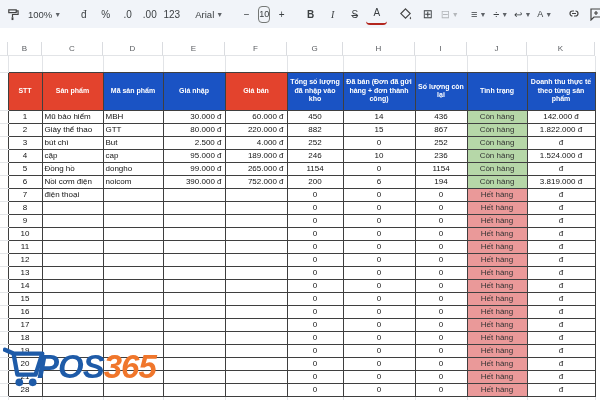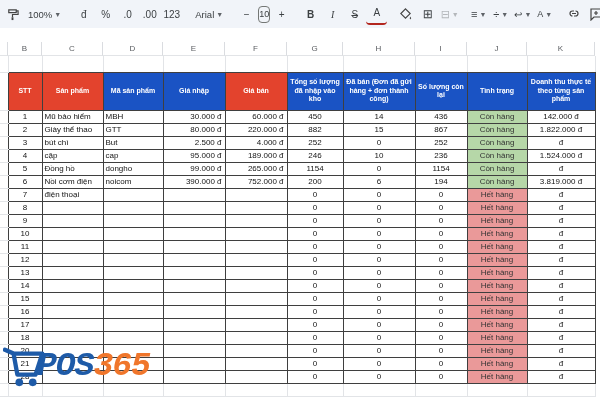--- a/index.html
+++ b/index.html
@@ -44,21 +44,21 @@
   .hred{color:#fff;font-weight:bold;font-size:7px;line-height:8.5px;text-align:center;
         white-space:normal;vertical-align:middle;padding:1px;}
   .hblue{color:#fff;font-weight:bold;font-size:7px;line-height:8.5px;text-align:center;
          white-space:normal;vertical-align:middle;padding:1px;}
   .al{text-align:left;padding-left:2px;}
   .ar{text-align:right;padding-right:3px;}
   .ac{text-align:center;}
   .status{color:#333;}
   
   .logo{position:absolute;left:3px;top:342px;display:flex;align-items:center;
-        font-style:italic;font-weight:bold;pointer-events:none;font-family:Liberation Mono, monospace;}
+        font-style:italic;font-weight:bold;pointer-events:none;}
   .logo-text{font-size:33px;letter-spacing:-1px;margin-left:-12px;line-height:1;}
 </style>
 </head>
 <body>
 
 <div class="toolbar">
   <span class="tbtn" style="margin-left:-6px">
     <svg width="13" height="13" viewBox="0 0 14 14">
         <path d="M3 2h8v3H3zM11 3h2v4H7v3" fill="none" stroke="#444" stroke-width="1.3"></path>
         <rect x="6" y="10" width="2" height="3" fill="#444"></rect>
@@ -421,20 +421,33 @@
         <td class="dark ar"></td>
         <td class="dark ar"></td>
         <td class="dark ac">0</td>
         <td class="dark ac">0</td>
         <td class="dark ac">0</td>
         <td class="dark ac status" style="background: rgb(234, 153, 153);">Hết hàng</td>
         <td class="dark ac">đ</td>
       </tr>
       <tr class="data">
         <td class="aedge"></td>
+        <td class="dark ac">19</td>
+        <td class="dark al"></td>
+        <td class="dark al"></td>
+        <td class="dark ar"></td>
+        <td class="dark ar"></td>
+        <td class="dark ac">0</td>
+        <td class="dark ac">0</td>
+        <td class="dark ac">0</td>
+        <td class="dark ac status" style="background: rgb(234, 153, 153);">Hết hàng</td>
+        <td class="dark ac">đ</td>
+      </tr>
+      <tr class="data">
+        <td class="aedge"></td>
         <td class="dark ac">20</td>
         <td class="dark al"></td>
         <td class="dark al"></td>
         <td class="dark ar"></td>
         <td class="dark ar"></td>
         <td class="dark ac">0</td>
         <td class="dark ac">0</td>
         <td class="dark ac">0</td>
         <td class="dark ac status" style="background: rgb(234, 153, 153);">Hết hàng</td>
         <td class="dark ac">đ</td>

